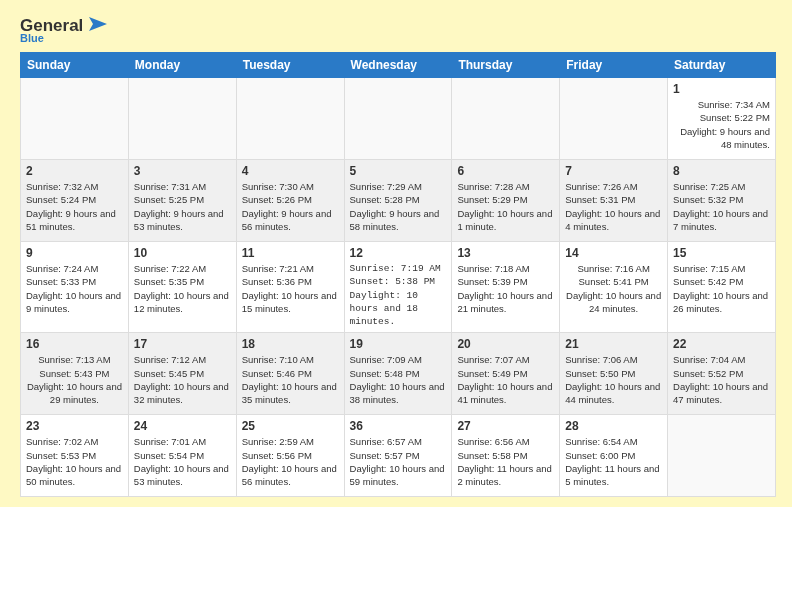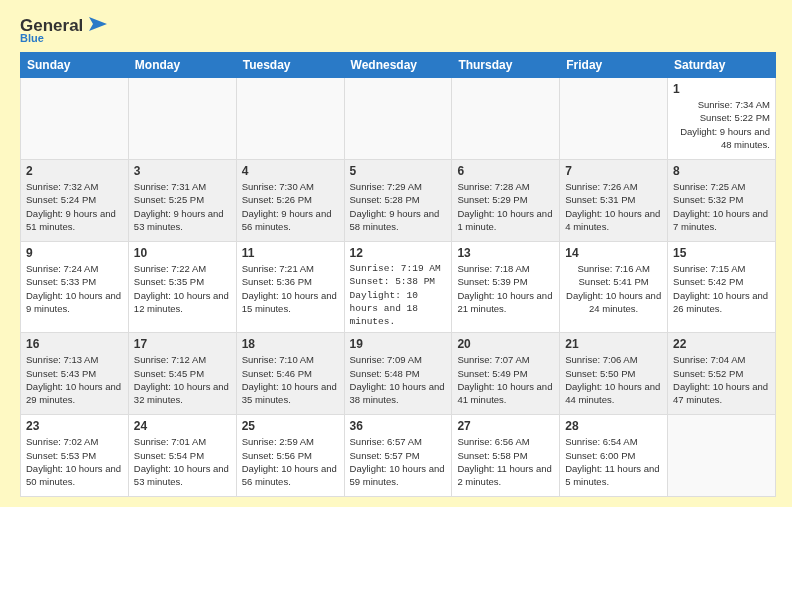--- a/index.html
+++ b/index.html
@@ -211,21 +211,21 @@
           <td>
             <span class="day-number">15</span>
             <div class="day-info" style="white-space: pre-line;">Sunrise: 7:15 AM
 Sunset: 5:42 PM
 Daylight: 10 hours and 26 minutes.</div>
           </td>
         </tr>
         <tr class="row-shaded">
           <td>
             <span class="day-number">16</span>
-            <div class="day-info" style="white-space: pre-line;">Sunrise: 7:13 AM
+            <div class="day-info" style="white-space: pre-line; text-align: center;">Sunrise: 7:13 AM
 Sunset: 5:43 PM
 Daylight: 10 hours and 29 minutes.</div>
           </td>
           <td>
             <span class="day-number">17</span>
             <div class="day-info" style="white-space: pre-line;">Sunrise: 7:12 AM
 Sunset: 5:45 PM
 Daylight: 10 hours and 32 minutes.</div>
           </td>
           <td>

